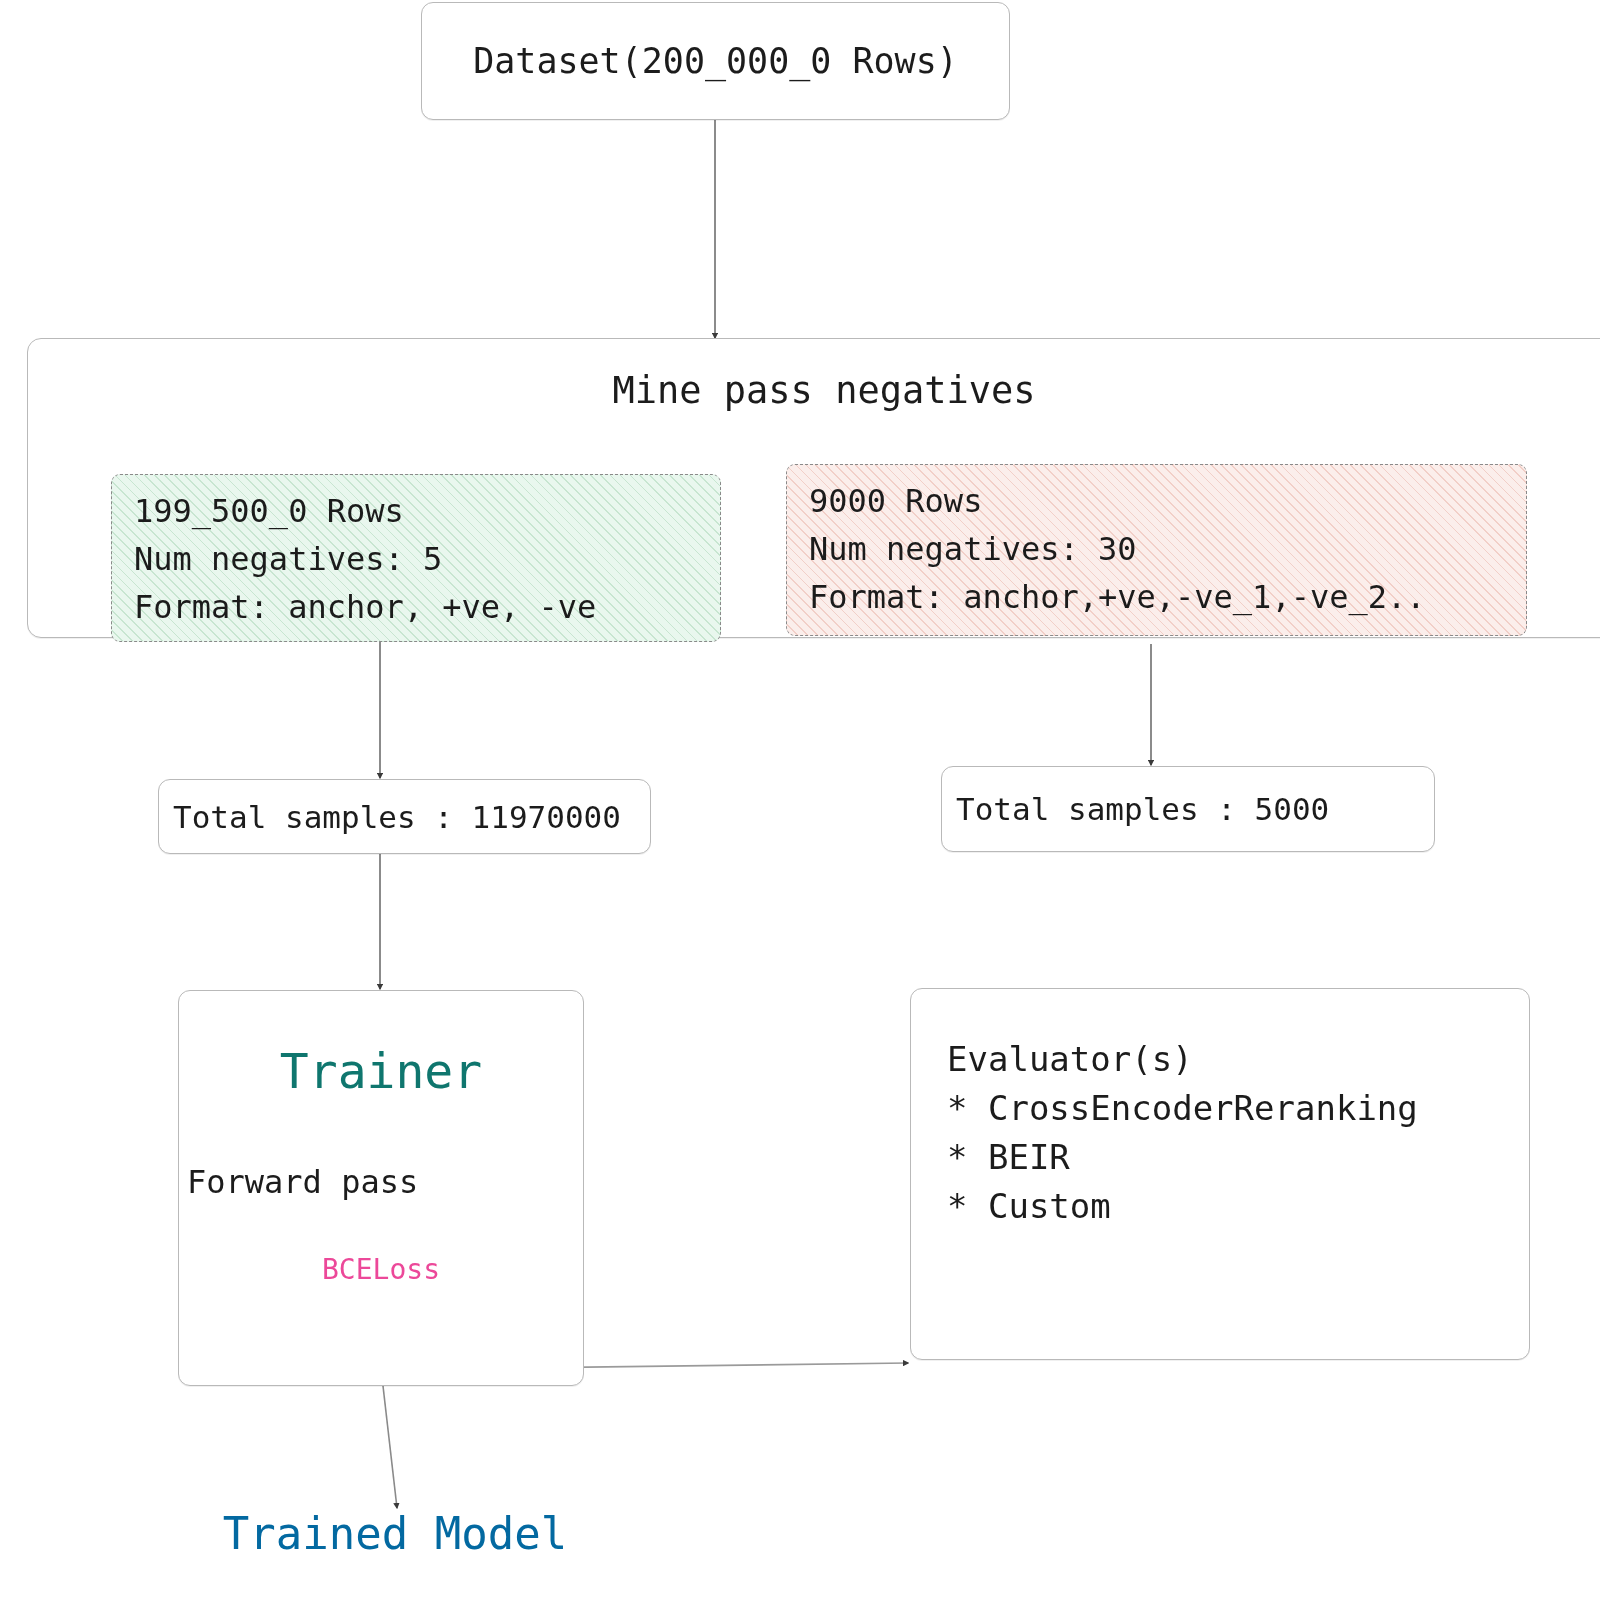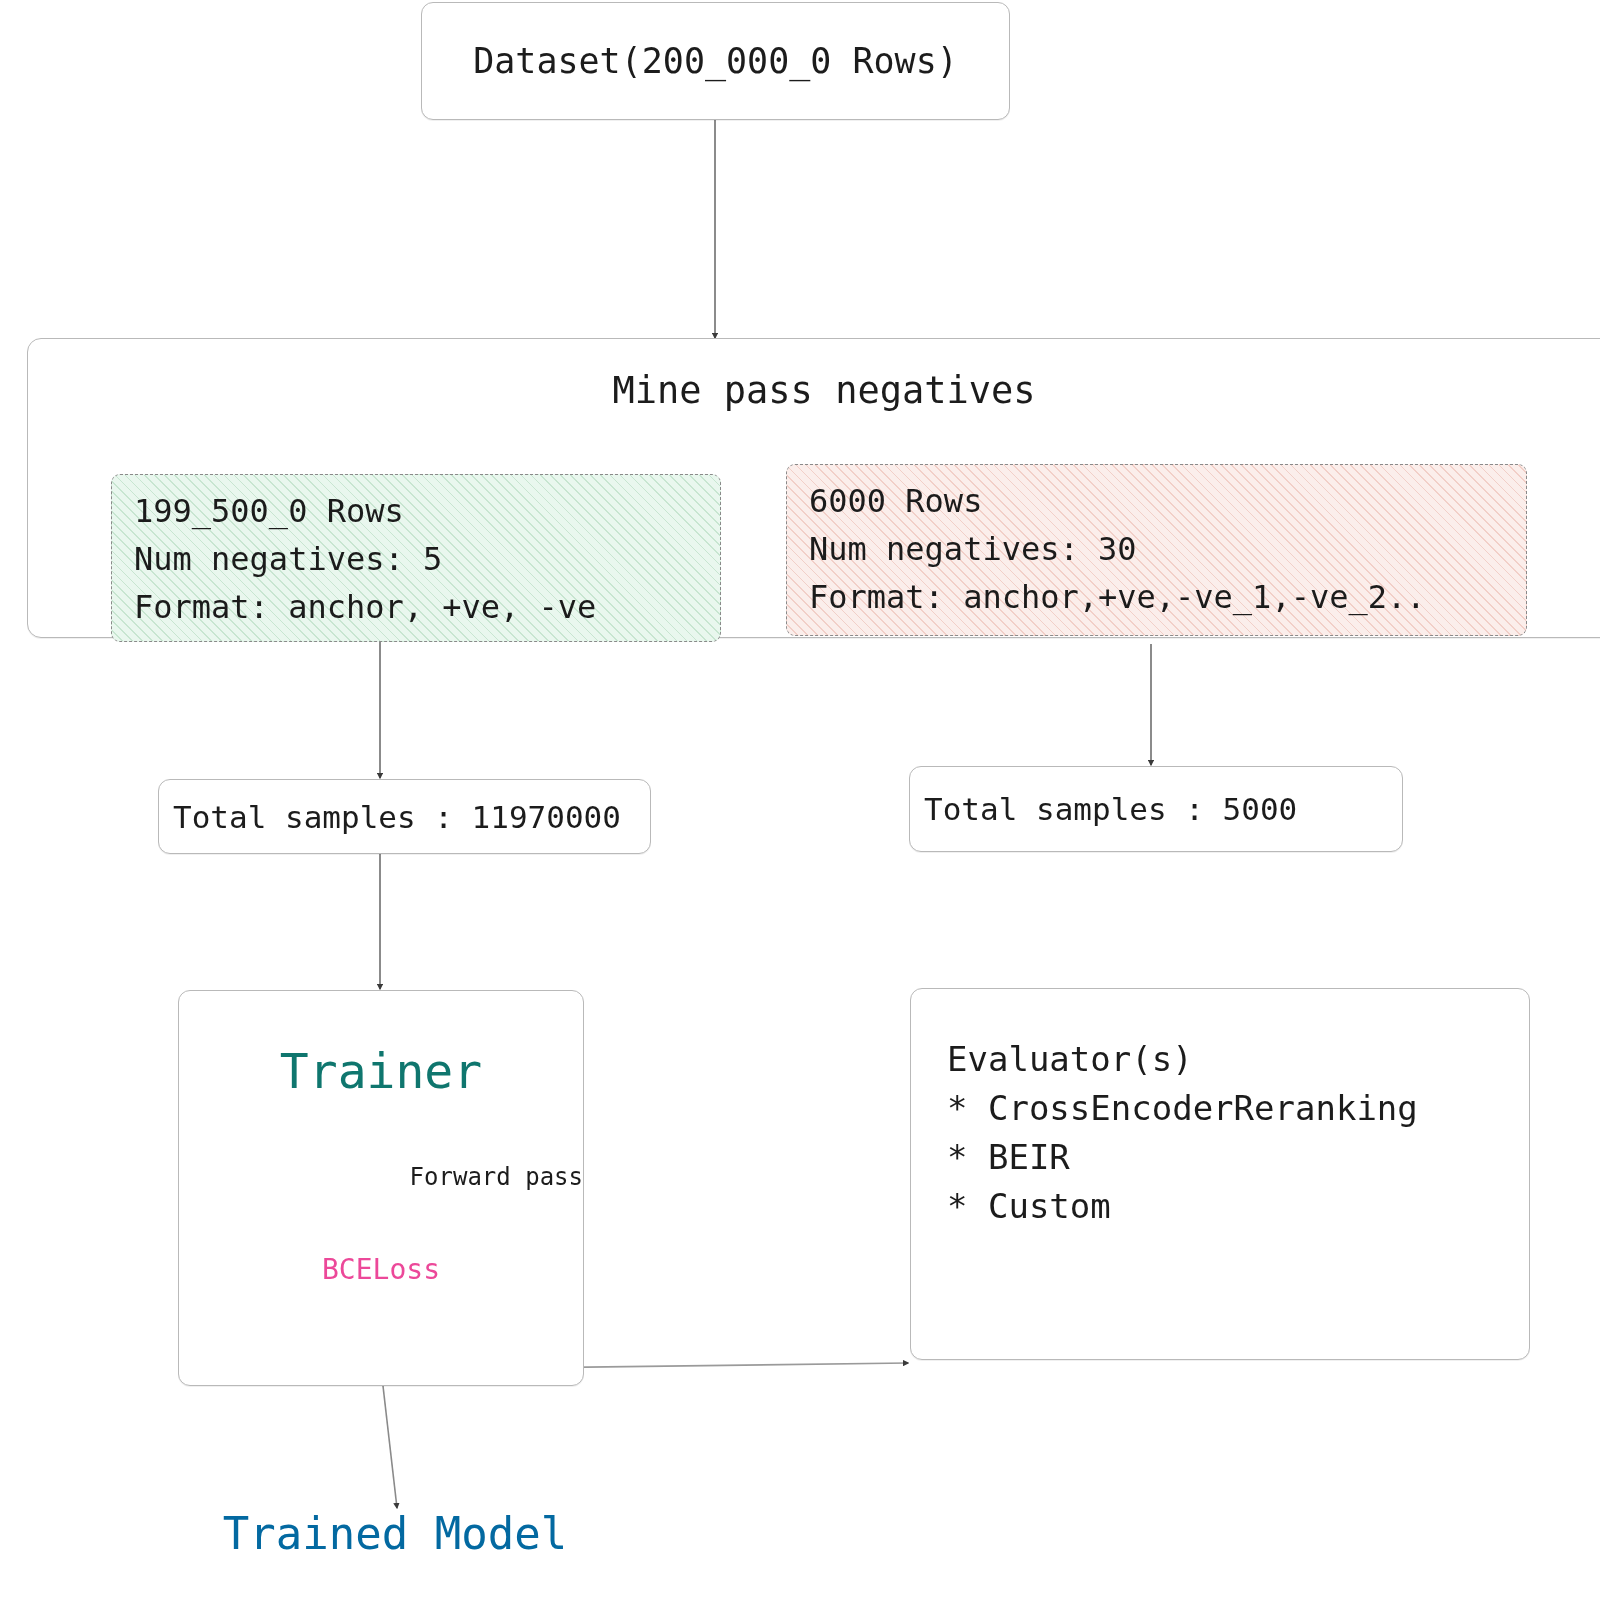--- a/index.html
+++ b/index.html
@@ -99,42 +99,42 @@
   #neg-box .line { white-space: nowrap; }
 
   
   #total-left-node {
     left: 133px; top: 779px;
     width: 493px; height: 75px;
     display: flex; align-items: center;
   }
   #total-left-node .node-title { font-size: 31px; padding-left: 14px; }
   #total-right-node {
-    left: 884px; top: 766px;
+    left: 916px; top: 766px;
     width: 494px; height: 86px;
     display: flex; align-items: center;
   }
   #total-right-node .node-title { font-size: 31px; padding-left: 14px; }
 
   
   #trainer-node {
     left: 153px; top: 990px;
     width: 406px; height: 396px;
   }
   #trainer-label {
     position: absolute; left: 0; right: 0; top: 52px;
     text-align: center;
     font-size: 48px;
     color: #0f766e;
     white-space: pre;
   }
   #forward-label {
     position: absolute; left: 8px; right: 0; top: 172px;
-    text-align: right;
-    font-size: 24px;
+    text-align: left;
+    font-size: 32px;
     color: #1c1c1c;
     white-space: pre;
   }
   #loss-label {
     position: absolute; left: 0; right: 0; top: 262px;
     text-align: center;
     font-size: 28px;
     color: #ec4899;
     white-space: pre;
   }
@@ -208,21 +208,21 @@
     <div id="mine-title">Mine pass negatives</div>
   </div>
 
   <div class="hatch-box" id="pos-box">
     <div class="line">199_500_0 Rows</div>
     <div class="line">Num negatives: 5</div>
     <div class="line">Format: anchor, +ve, -ve</div>
   </div>
 
   <div class="hatch-box" id="neg-box">
-    <div class="line">6000 Rows</div>
+    <div class="line">9000 Rows</div>
     <div class="line">Num negatives: 30</div>
     <div class="line">Format: anchor,+ve,-ve_1,-ve_2..</div>
   </div>
 
   <div class="node" id="total-left-node">
     <span class="node-title">Total samples : 11970000</span>
   </div>
 
   <div class="node" id="total-right-node">
     <span class="node-title">Total samples : 5000</span>

